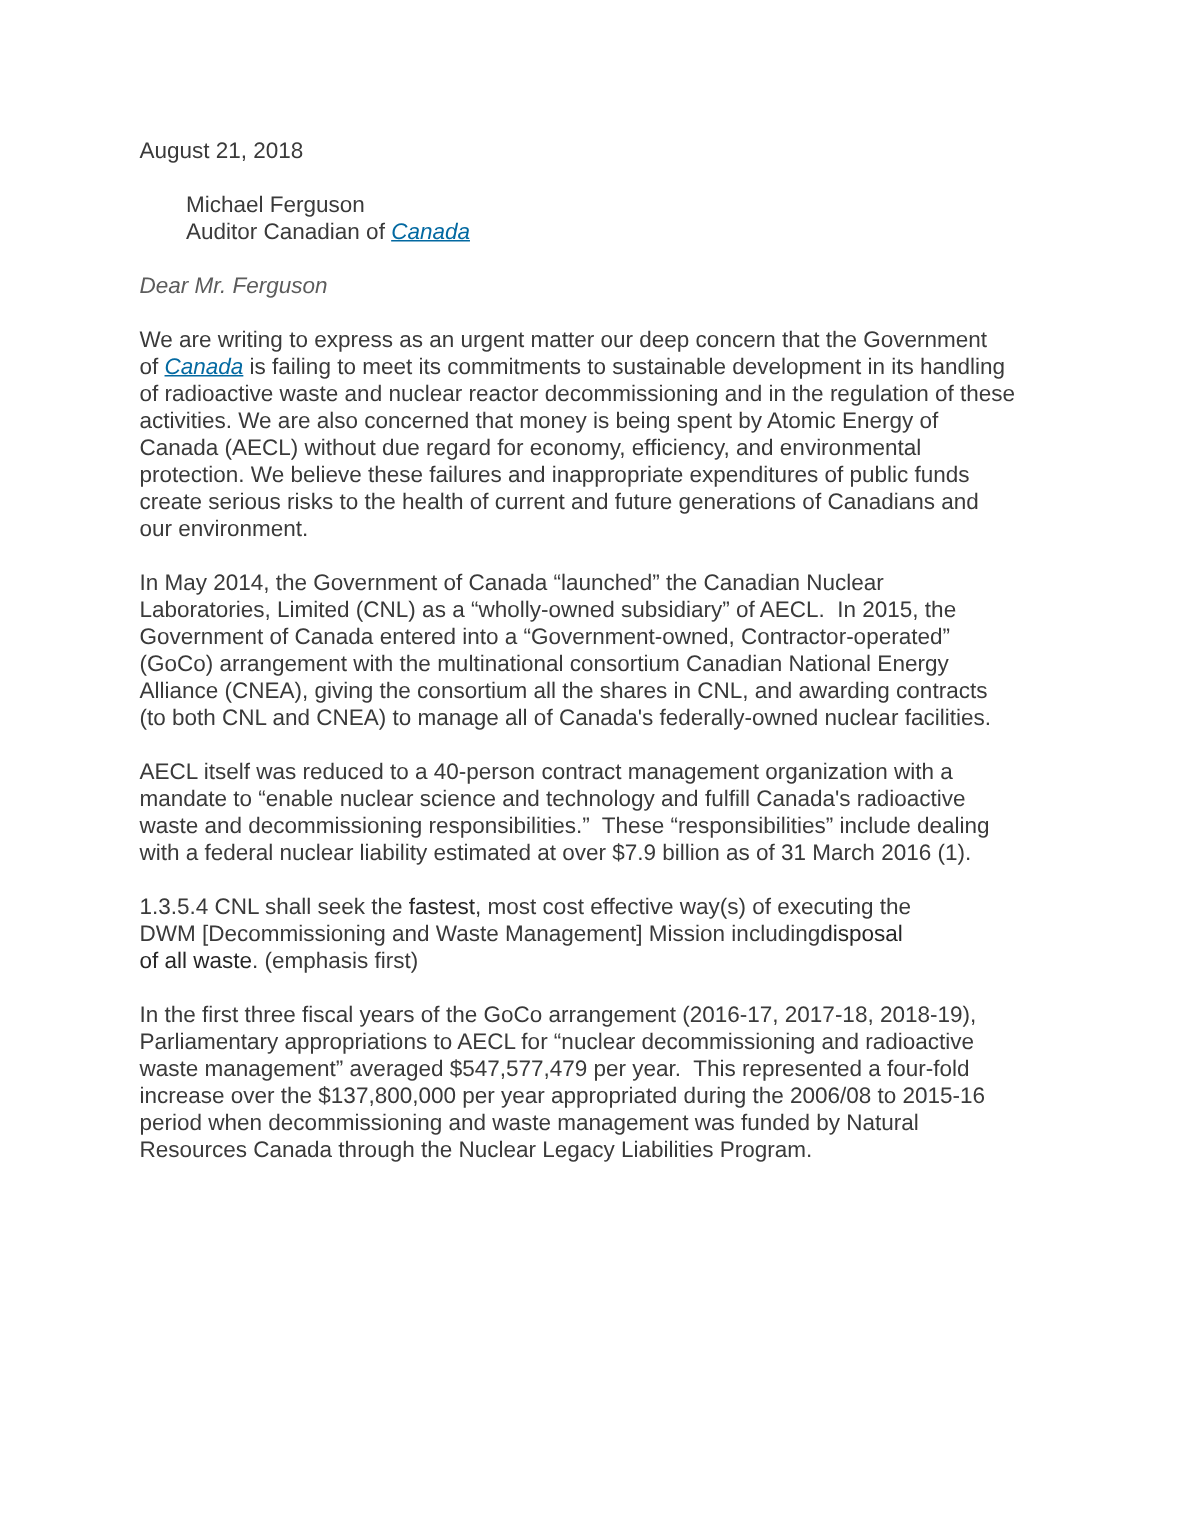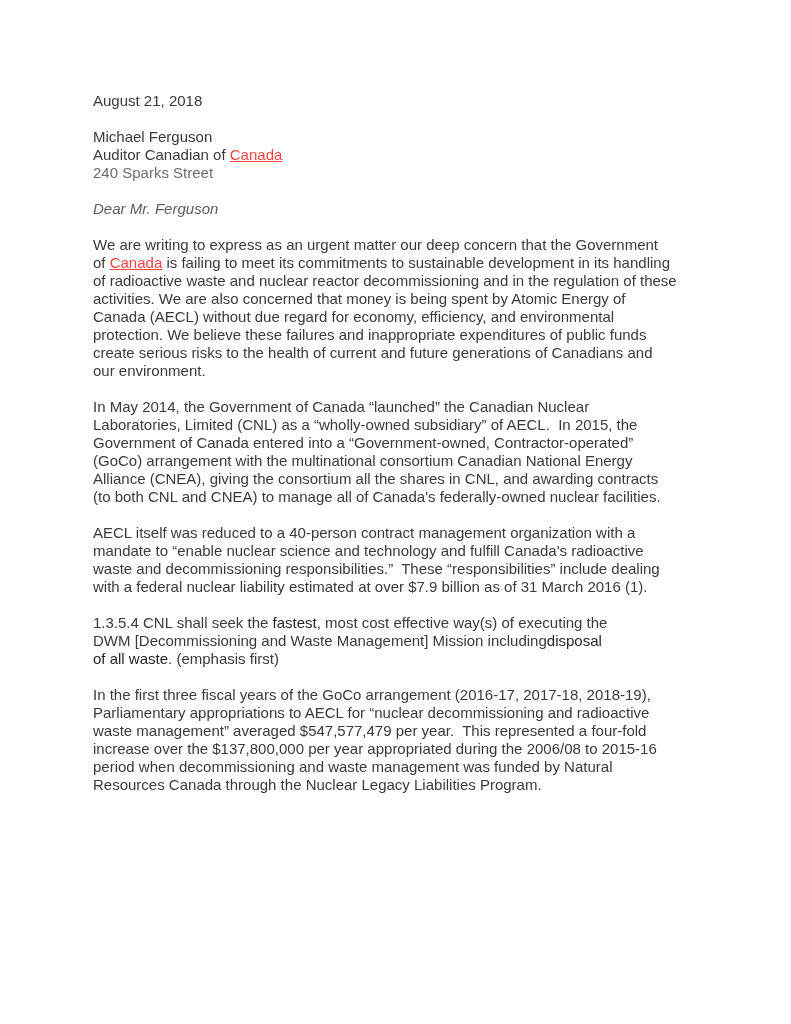--- a/index.html
+++ b/index.html
@@ -19,55 +19,56 @@
     line-height: 18px;
     color: #3a3a3a;
     overflow: hidden;
   }
   .page p {
     margin: 0 0 18px 0;
     white-space: pre-wrap;
   }
   .address-block {
     margin-bottom: 18px;
+    margin-left: 31px;
   }
   .address-block p {
     margin: 0;
   }
   .muted {
     color: #6d6d6d;
   }
   .salutation {
     color: #5c5c5c;
     font-style: italic;
   }
   .quote {
     margin-left: 60px;
   }
   a.doc-link {
-    color: #ef4444;
+    color: #0369a1;
     text-decoration: underline;
     cursor: pointer;
+    font-style: italic;
   }
   b {
     font-weight: normal;
     color: #262626;
   }
 </style>
 </head>
 <body>
 
 <div class="page">
 
   <p>August 21, 2018</p>
 
   <div class="address-block">
     <p>Michael Ferguson</p>
     <p><span>Auditor Canadian of </span><a class="doc-link">Canada</a></p>
-    <p class="muted">240 Sparks Street</p>
   </div>
 
   <p class="salutation">Dear Mr. Ferguson</p>
 
   <p><span>We are writing to express as an urgent matter our deep concern that the Government
 of </span><a class="doc-link">Canada</a><span> is failing to meet its commitments to sustainable development in its handling
 of radioactive waste and nuclear reactor decommissioning and in the regulation of these
 activities. We are also concerned that money is being spent by Atomic Energy of
 Canada (AECL) without due regard for economy, efficiency, and environmental
 protection. We believe these failures and inappropriate expenditures of public funds

